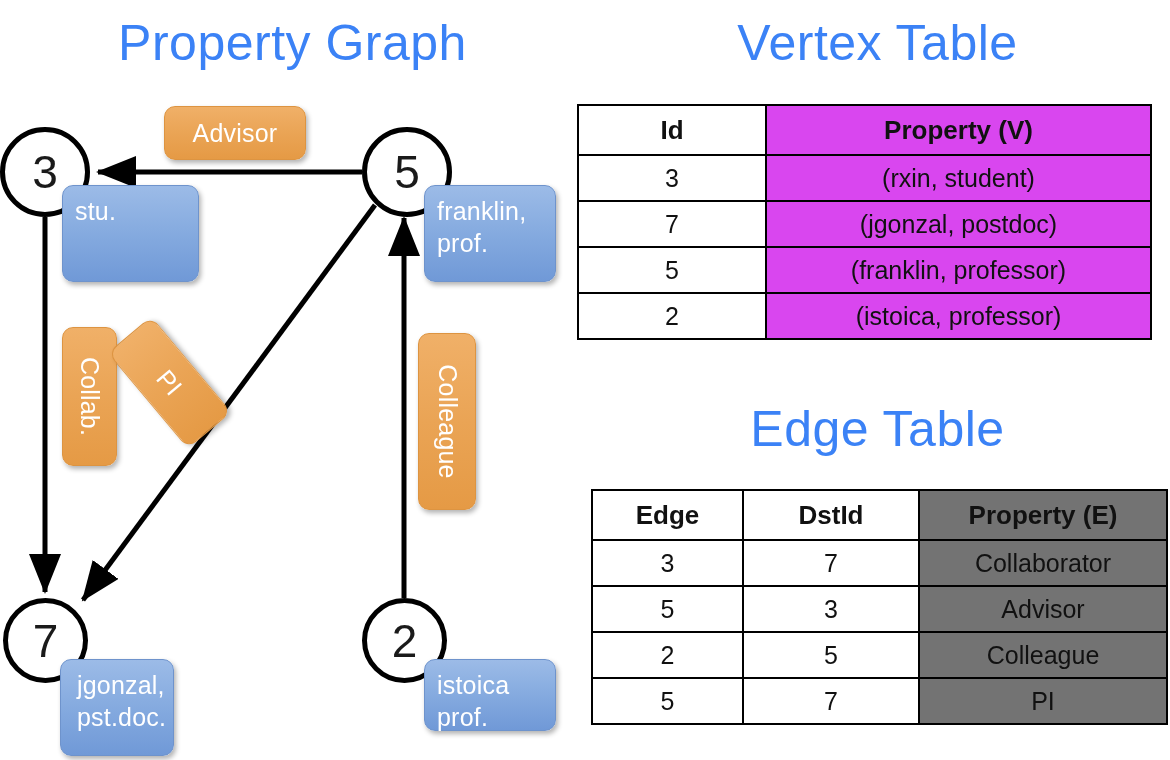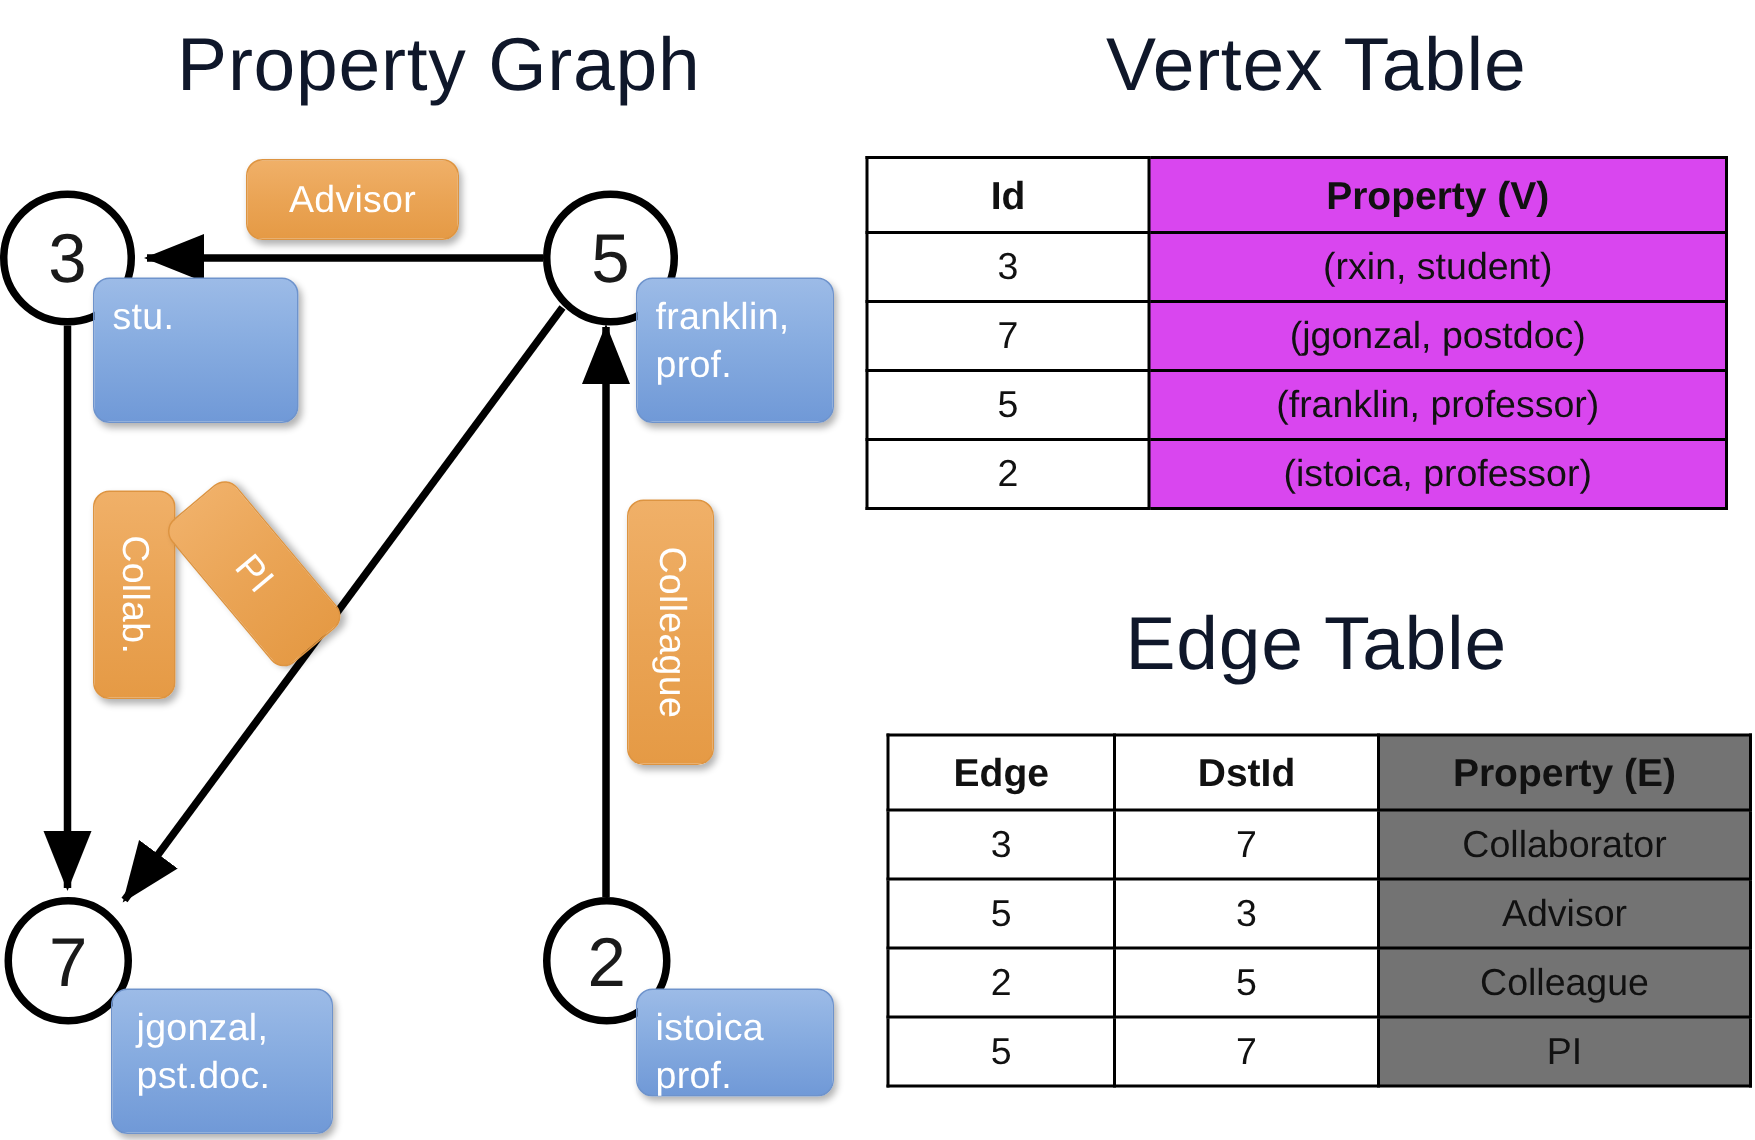--- a/index.html
+++ b/index.html
@@ -16,21 +16,21 @@
     color: #000;
   }
 
   
   .title {
     position: absolute;
     font-family: "Liberation Sans", sans-serif;
     font-weight: 300;
     font-size: 50px;
     letter-spacing: 0.5px;
-    color: #0f172a;
+    color: #3b82f6;
     white-space: nowrap;
     text-align: center;
   }
   #title-property-graph { left: 0px;   top: 14px;  width: 585px; }
   #title-vertex-table   { left: 585px; top: 14px;  width: 585px; }
   #title-edge-table     { left: 585px; top: 400px; width: 585px; }
 
   
   #graph-panel {
     position: absolute;
@@ -176,21 +176,21 @@
 
   <div class="prop-box" style="left:62px; top:185px; width:137px; height:97px;">
     <div>stu.</div>
   </div>
 
   <div class="prop-box" style="left:424px; top:185px; width:132px; height:97px;">
     <div>franklin,</div>
     <div>prof.</div>
   </div>
 
-  <div class="prop-box" style="left:74px; top:659px; width:148px; height:97px;padding-left:16px;">
+  <div class="prop-box" style="left:60px; top:659px; width:114px; height:97px;padding-left:16px;">
     <div>jgonzal,</div>
     <div>pst.doc.</div>
   </div>
 
   <div class="prop-box" style="left:424px; top:659px; width:132px; height:72px;">
     <div>istoica</div>
     <div>prof.</div>
   </div>
 </div>
 

